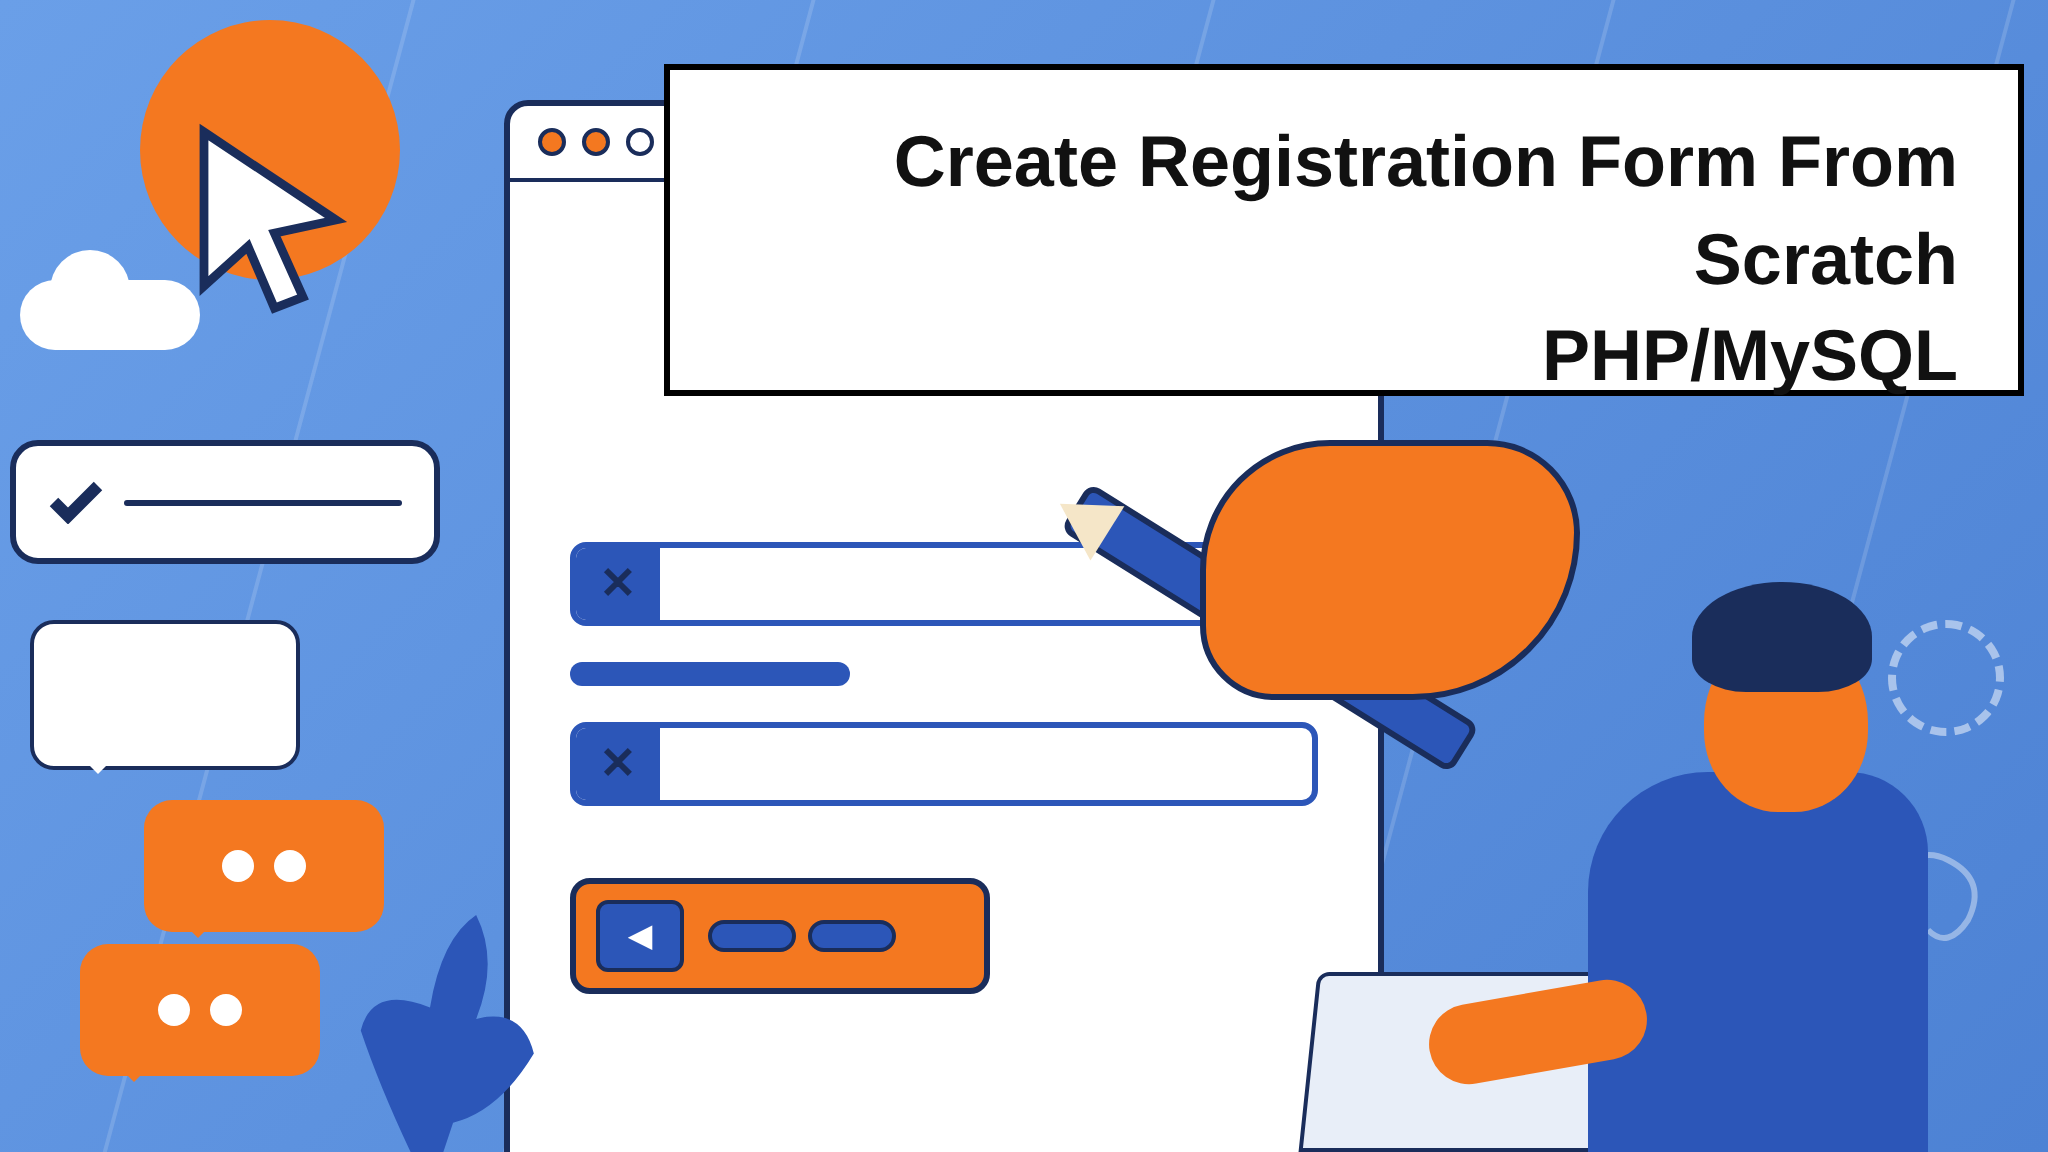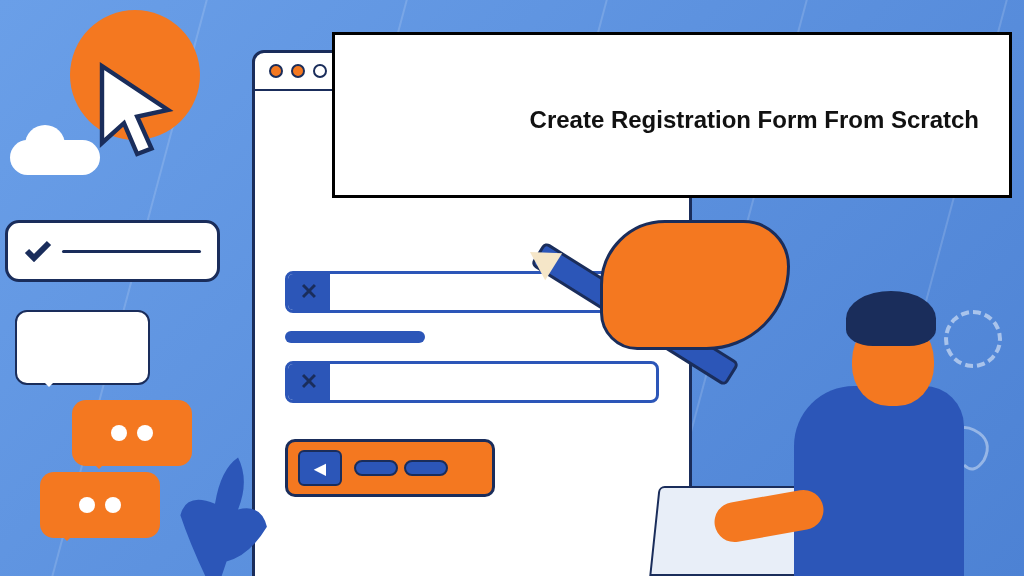--- a/index.html
+++ b/index.html
@@ -105,21 +105,21 @@
 
 .title-card {
   position: absolute;
   top: 32px; left: 332px;
   width: 680px; height: 166px;
   background: #fff;
   border: 3px solid #000;
   padding: 22px 30px 0 30px;
   text-align: right;
 }
-.title-card h1 { color: #111; font-size: 24px; font-weight: 800; line-height: 1.35; margin-top: 47px; }
+.title-card h1 { color: #111; font-size: 36px; font-weight: 800; line-height: 1.35; }
 
 .check-field {
   position: absolute;
   top: 220px; left: 5px;
   width: 215px; height: 62px;
   background: #fff;
   border: 3px solid #1a2d5b;
   border-radius: 14px;
   display:flex; align-items:center;
   padding: 0 16px;
@@ -244,20 +244,21 @@
     <div class="d"></div>
   </div>
 <div class="chat c2">
     <div class="d"></div>
     <div class="d"></div>
   </div>
 
 <div class="title-card">
   <h1>
     <span>Create Registration Form From Scratch</span><br>
+    <span>PHP/MySQL</span>
   </h1>
 </div>
 
 <div class="hand-pen">
   <div class="pen"></div>
   <div class="hand"></div>
 </div>
 
 <div class="gear"></div>
 <svg class="swirl" style="right:10px;top:410px" width="80" height="80" viewBox="0 0 80 80">

